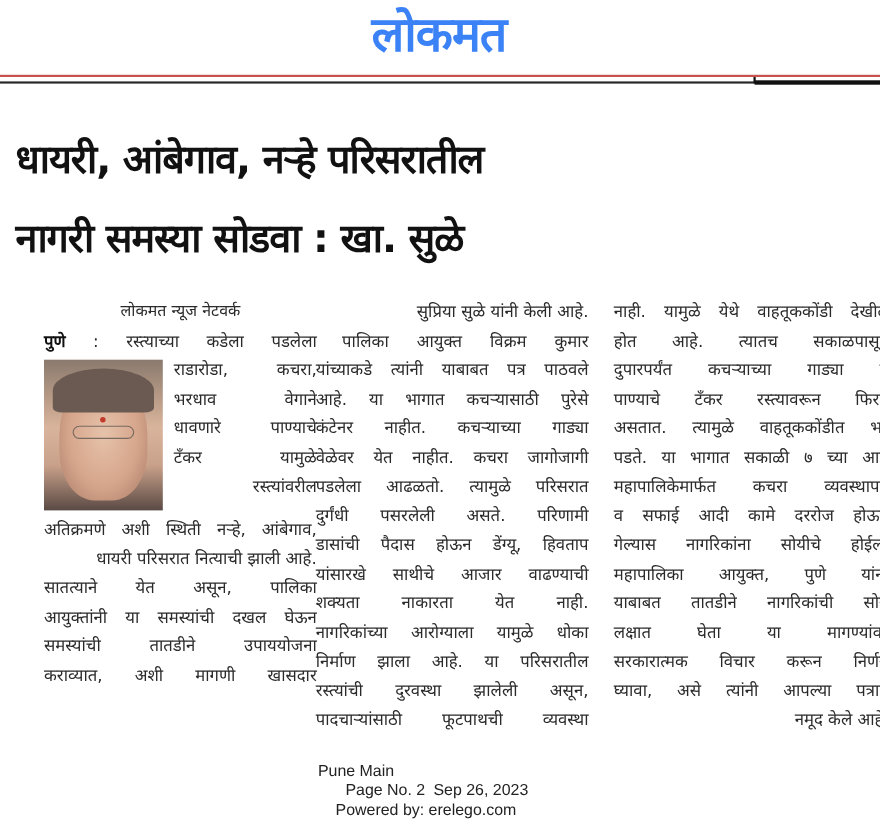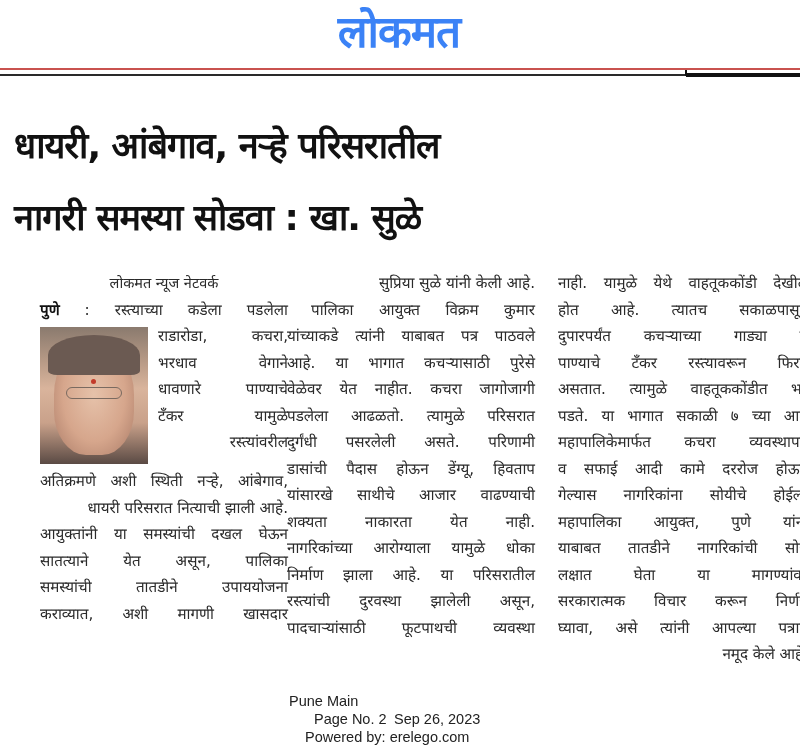--- a/index.html
+++ b/index.html
@@ -71,31 +71,32 @@
     <div class="bindi"></div>
   </div>
   <span class="justify-line">राडारोडा, कचरा,</span>
   <span class="justify-line">भरधाव वेगाने</span>
   <span class="justify-line">धावणारे पाण्याचे</span>
   <span class="justify-line">टँकर यामुळे</span>
   <span class="last-line">रस्त्यांवरील</span>
   <div style="clear: both;"></div>
   <span class="justify-line">अतिक्रमणे अशी स्थिती नऱ्हे, आंबेगाव,</span>
   <span class="last-line">धायरी परिसरात नित्याची झाली आहे.</span>
+  <span class="justify-line">सातत्याने येत असून, पालिका</span>
   <span class="justify-line">आयुक्तांनी या समस्यांची दखल घेऊन</span>
-  <span class="justify-line">सातत्याने येत असून, पालिका</span>
   <span class="justify-line">समस्यांची तातडीने उपाययोजना</span>
   <span class="justify-line">कराव्यात, अशी मागणी खासदार</span>
 </div>
 
 <div class="col col2">
   <span class="last-line">सुप्रिया सुळे यांनी केली आहे.</span>
   <span class="justify-line"><span class="indent"></span><span>पालिका आयुक्त विक्रम कुमार</span></span>
   <span class="justify-line">यांच्याकडे त्यांनी याबाबत पत्र पाठवले</span>
   <span class="justify-line">आहे. या भागात कचऱ्यासाठी पुरेसे</span>
+  <span class="justify-line">कंटेनर नाहीत. कचऱ्याच्या गाड्या</span>
   <span class="justify-line">वेळेवर येत नाहीत. कचरा जागोजागी</span>
   <span class="justify-line">पडलेला आढळतो. त्यामुळे परिसरात</span>
   <span class="justify-line">दुर्गंधी पसरलेली असते. परिणामी</span>
   <span class="justify-line">डासांची पैदास होऊन डेंग्यू, हिवताप</span>
   <span class="justify-line">यांसारखे साथीचे आजार वाढण्याची</span>
   <span class="justify-line">शक्यता नाकारता येत नाही.</span>
   <span class="justify-line">नागरिकांच्या आरोग्याला यामुळे धोका</span>
   <span class="justify-line">निर्माण झाला आहे. या परिसरातील</span>
   <span class="justify-line">रस्त्यांची दुरवस्था झालेली असून,</span>
   <span class="justify-line">पादचाऱ्यांसाठी फूटपाथची व्यवस्था</span>

